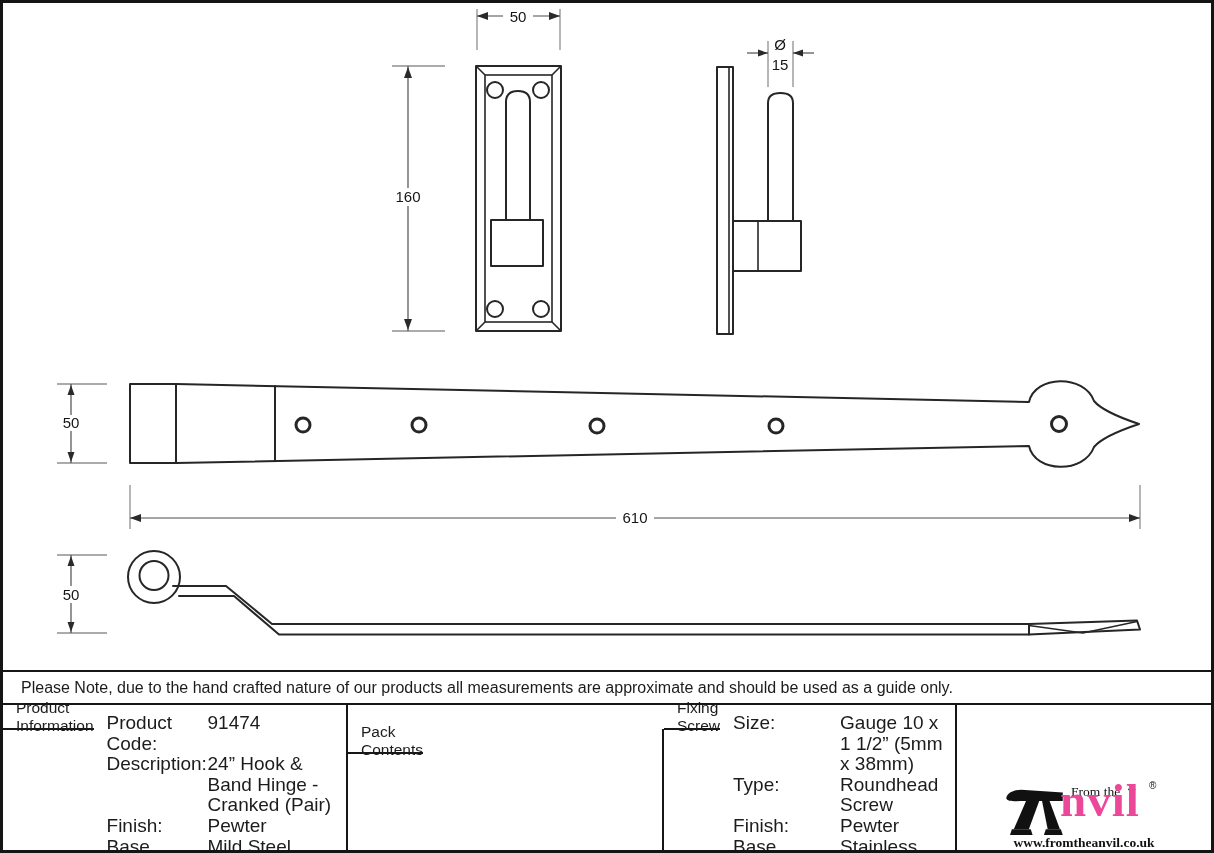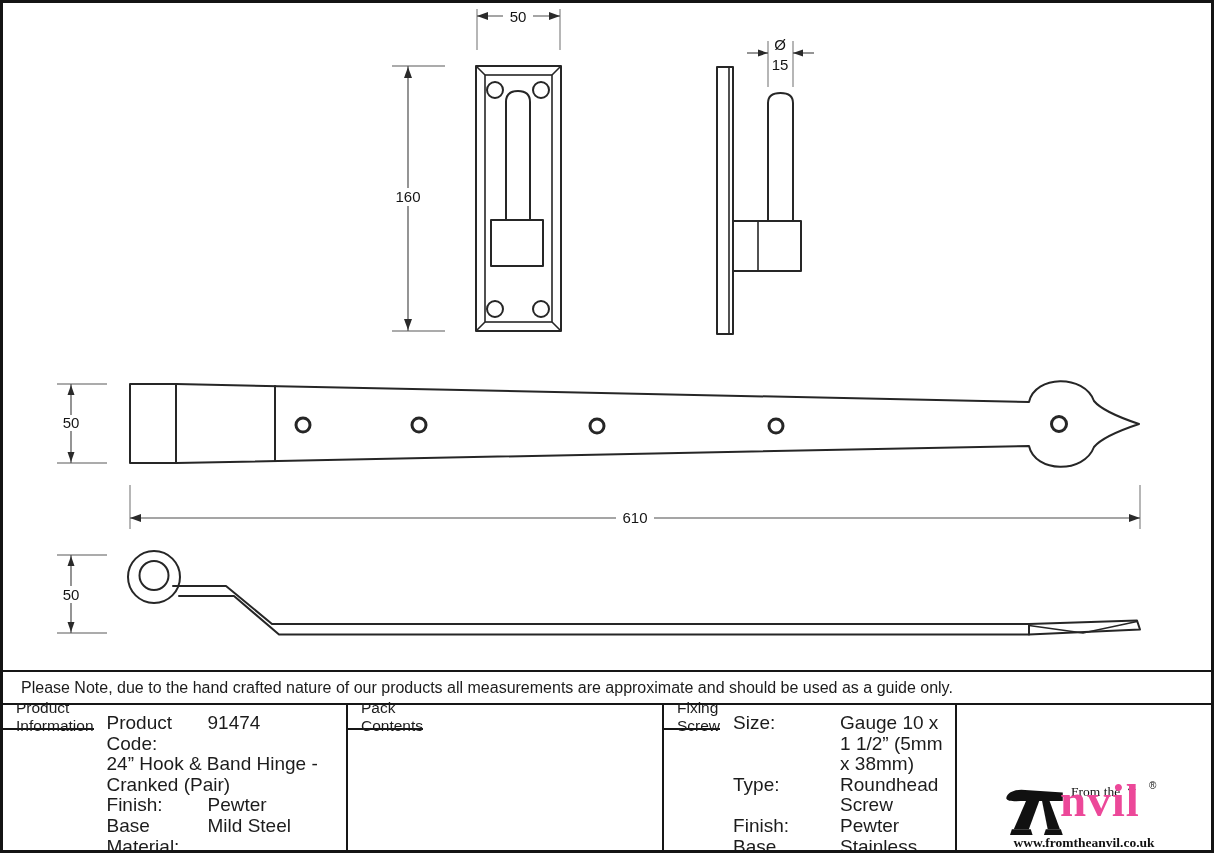--- a/index.html
+++ b/index.html
@@ -27,21 +27,21 @@
   .bottom{position:absolute;left:0;right:0;top:667px;bottom:0;display:flex;flex-direction:column;}
   .note-row{
     box-sizing:border-box;height:35px;flex:0 0 35px;
     border-top:2.5px solid #161616;border-bottom:2.5px solid #161616;
     display:flex;align-items:center;padding-left:18px;
     font-size:16px;
   }
   .table-row{flex:1;display:flex;min-height:0;}
   .tcol{box-sizing:border-box;border-right:2.5px solid #161616;display:flex;}
   .tcol.col-product{width:345px;}
-  .tcol.col-pack{width:316px;}
+  .tcol.col-pack{width:316px;margin-top:24px;}
   .tcol.col-screw{width:293px;}
   .tcol.col-logo{flex:1;border-right:none;align-items:flex-end;justify-content:center;margin-top:24px;}
   .cell-header{
     box-sizing:border-box;height:25px;flex:0 0 25px;
     border-bottom:2.5px solid #161616;
     display:flex;align-items:center;padding-left:13px;
     font-size:15.5px;
   }
   .cell-body{padding:8px 6px 0 13px;font-size:19px;line-height:20.6px;}
   .kv{display:flex;}
@@ -201,20 +201,21 @@
           <span>Product Information</span>
         </div>
         <div class="cell-body">
           <div class="kv">
             <span class="k">Product Code:</span>
             <span class="v">
                 <span>91474</span>
               </span>
           </div>
           <div class="kv">
+            <span class="k">Description:</span>
             <span class="v">
               <span>24” Hook &amp; Band Hinge -</span>
               <span>Cranked (Pair)</span>
             </span>
           </div>
           <div class="kv">
             <span class="k">Finish:</span>
             <span class="v">
                 <span>Pewter</span>
               </span>

